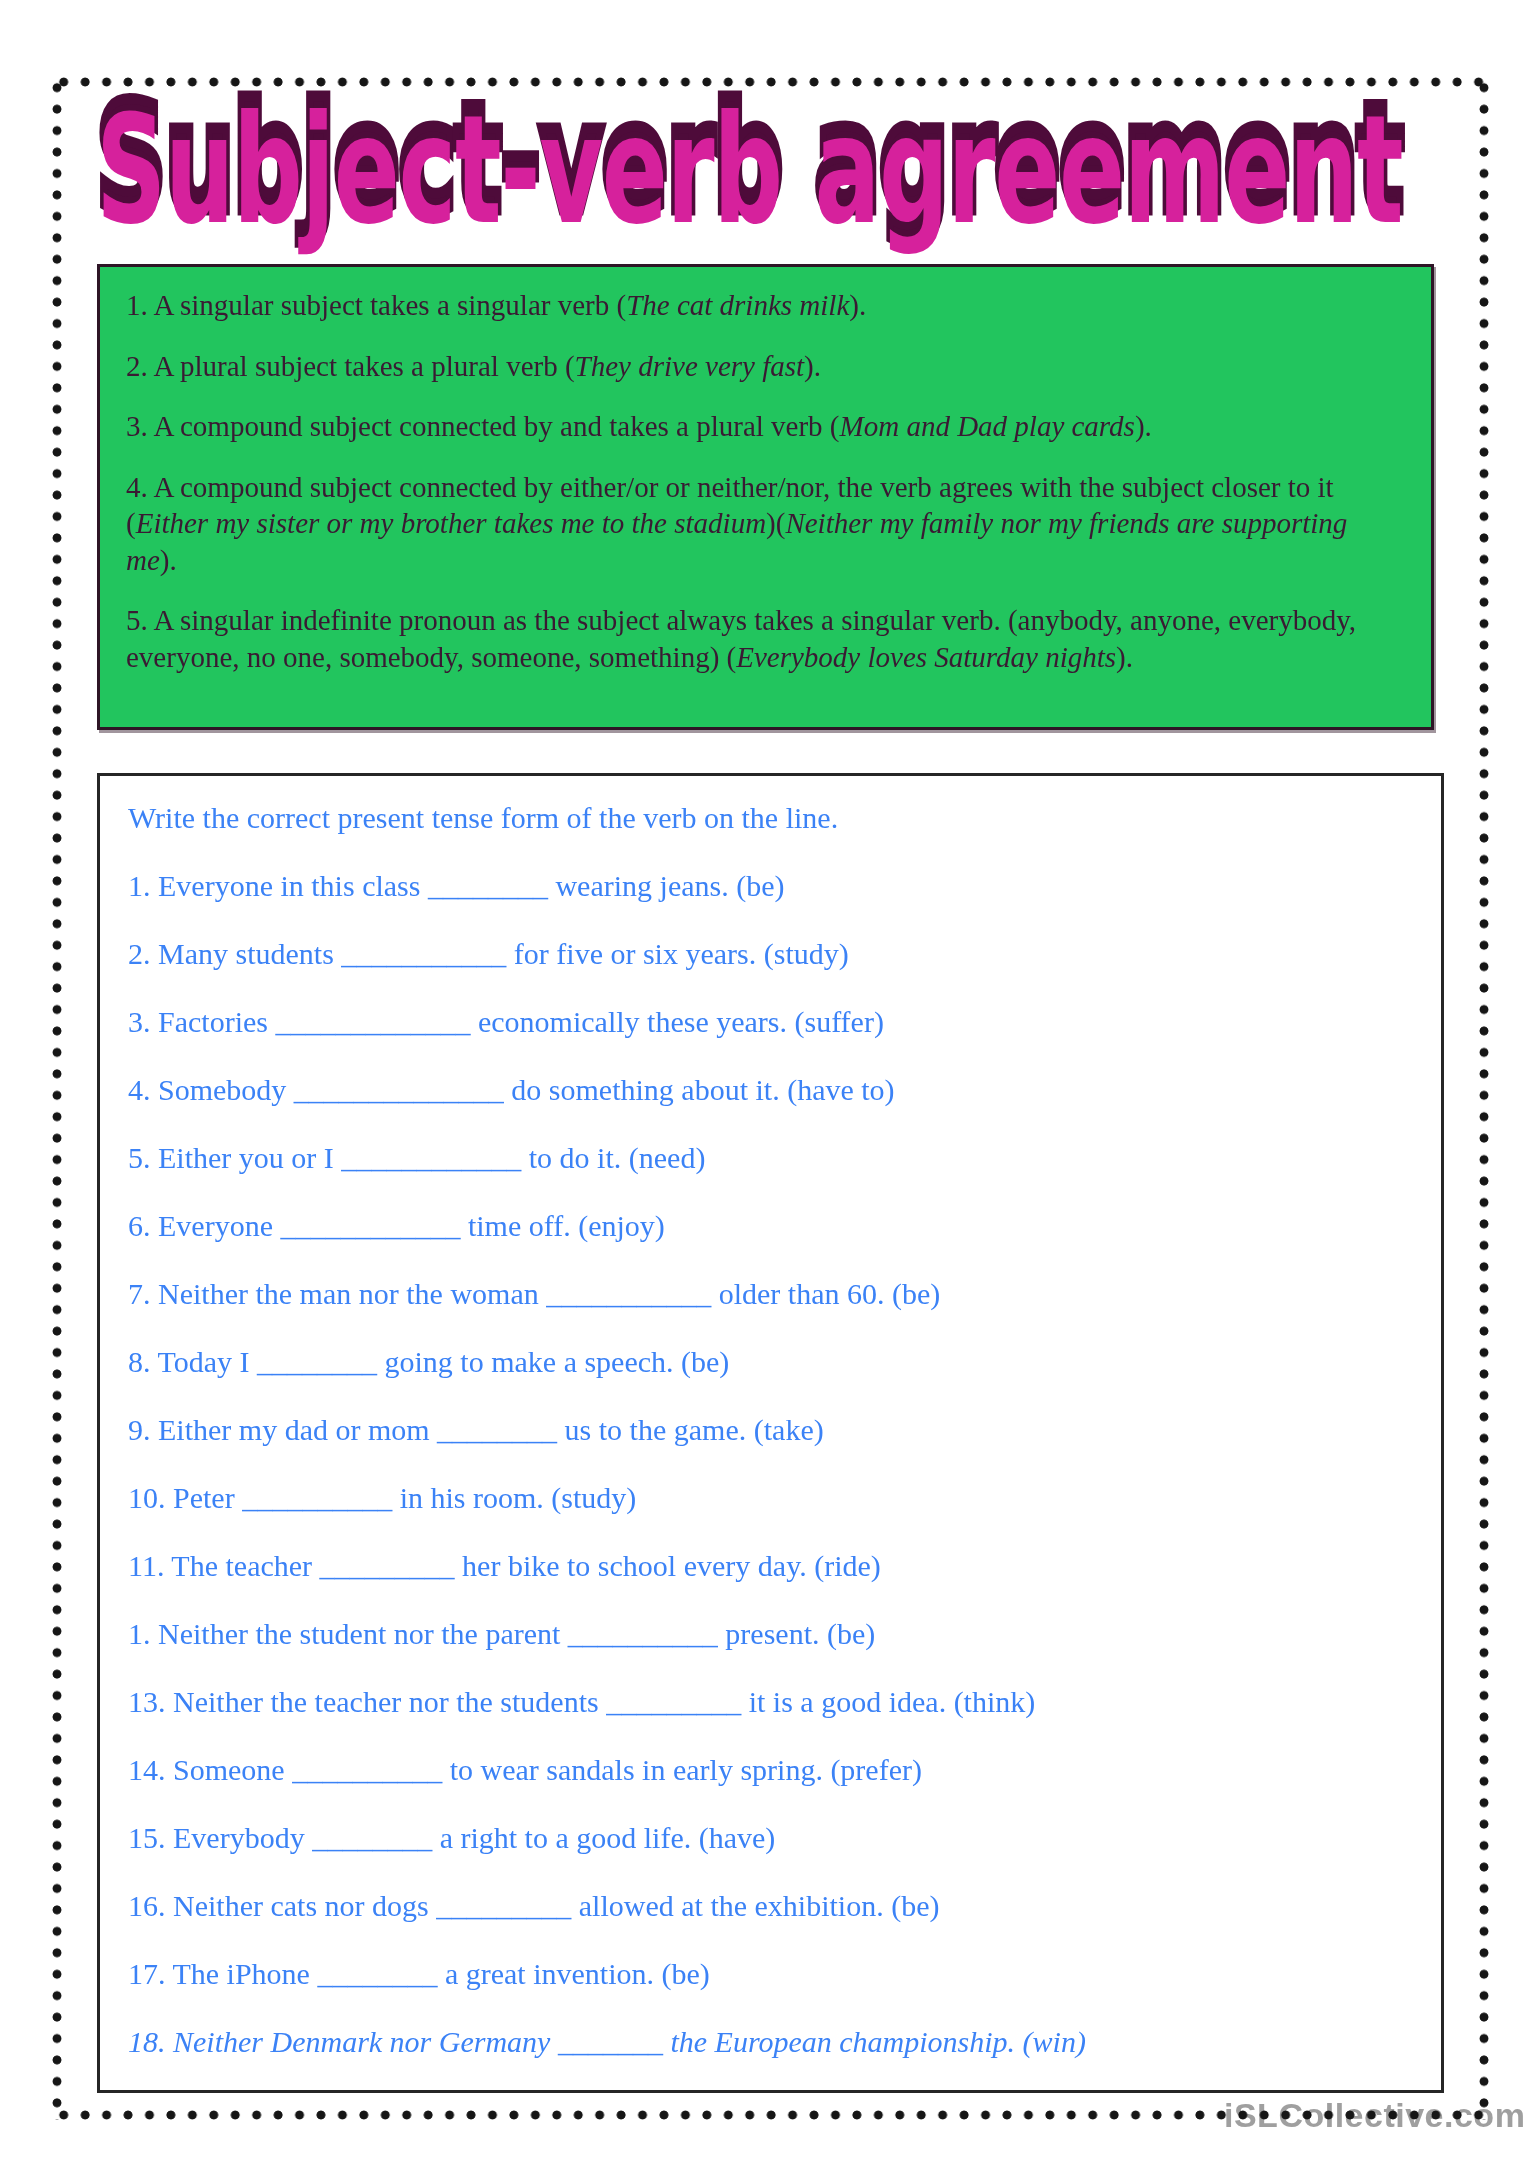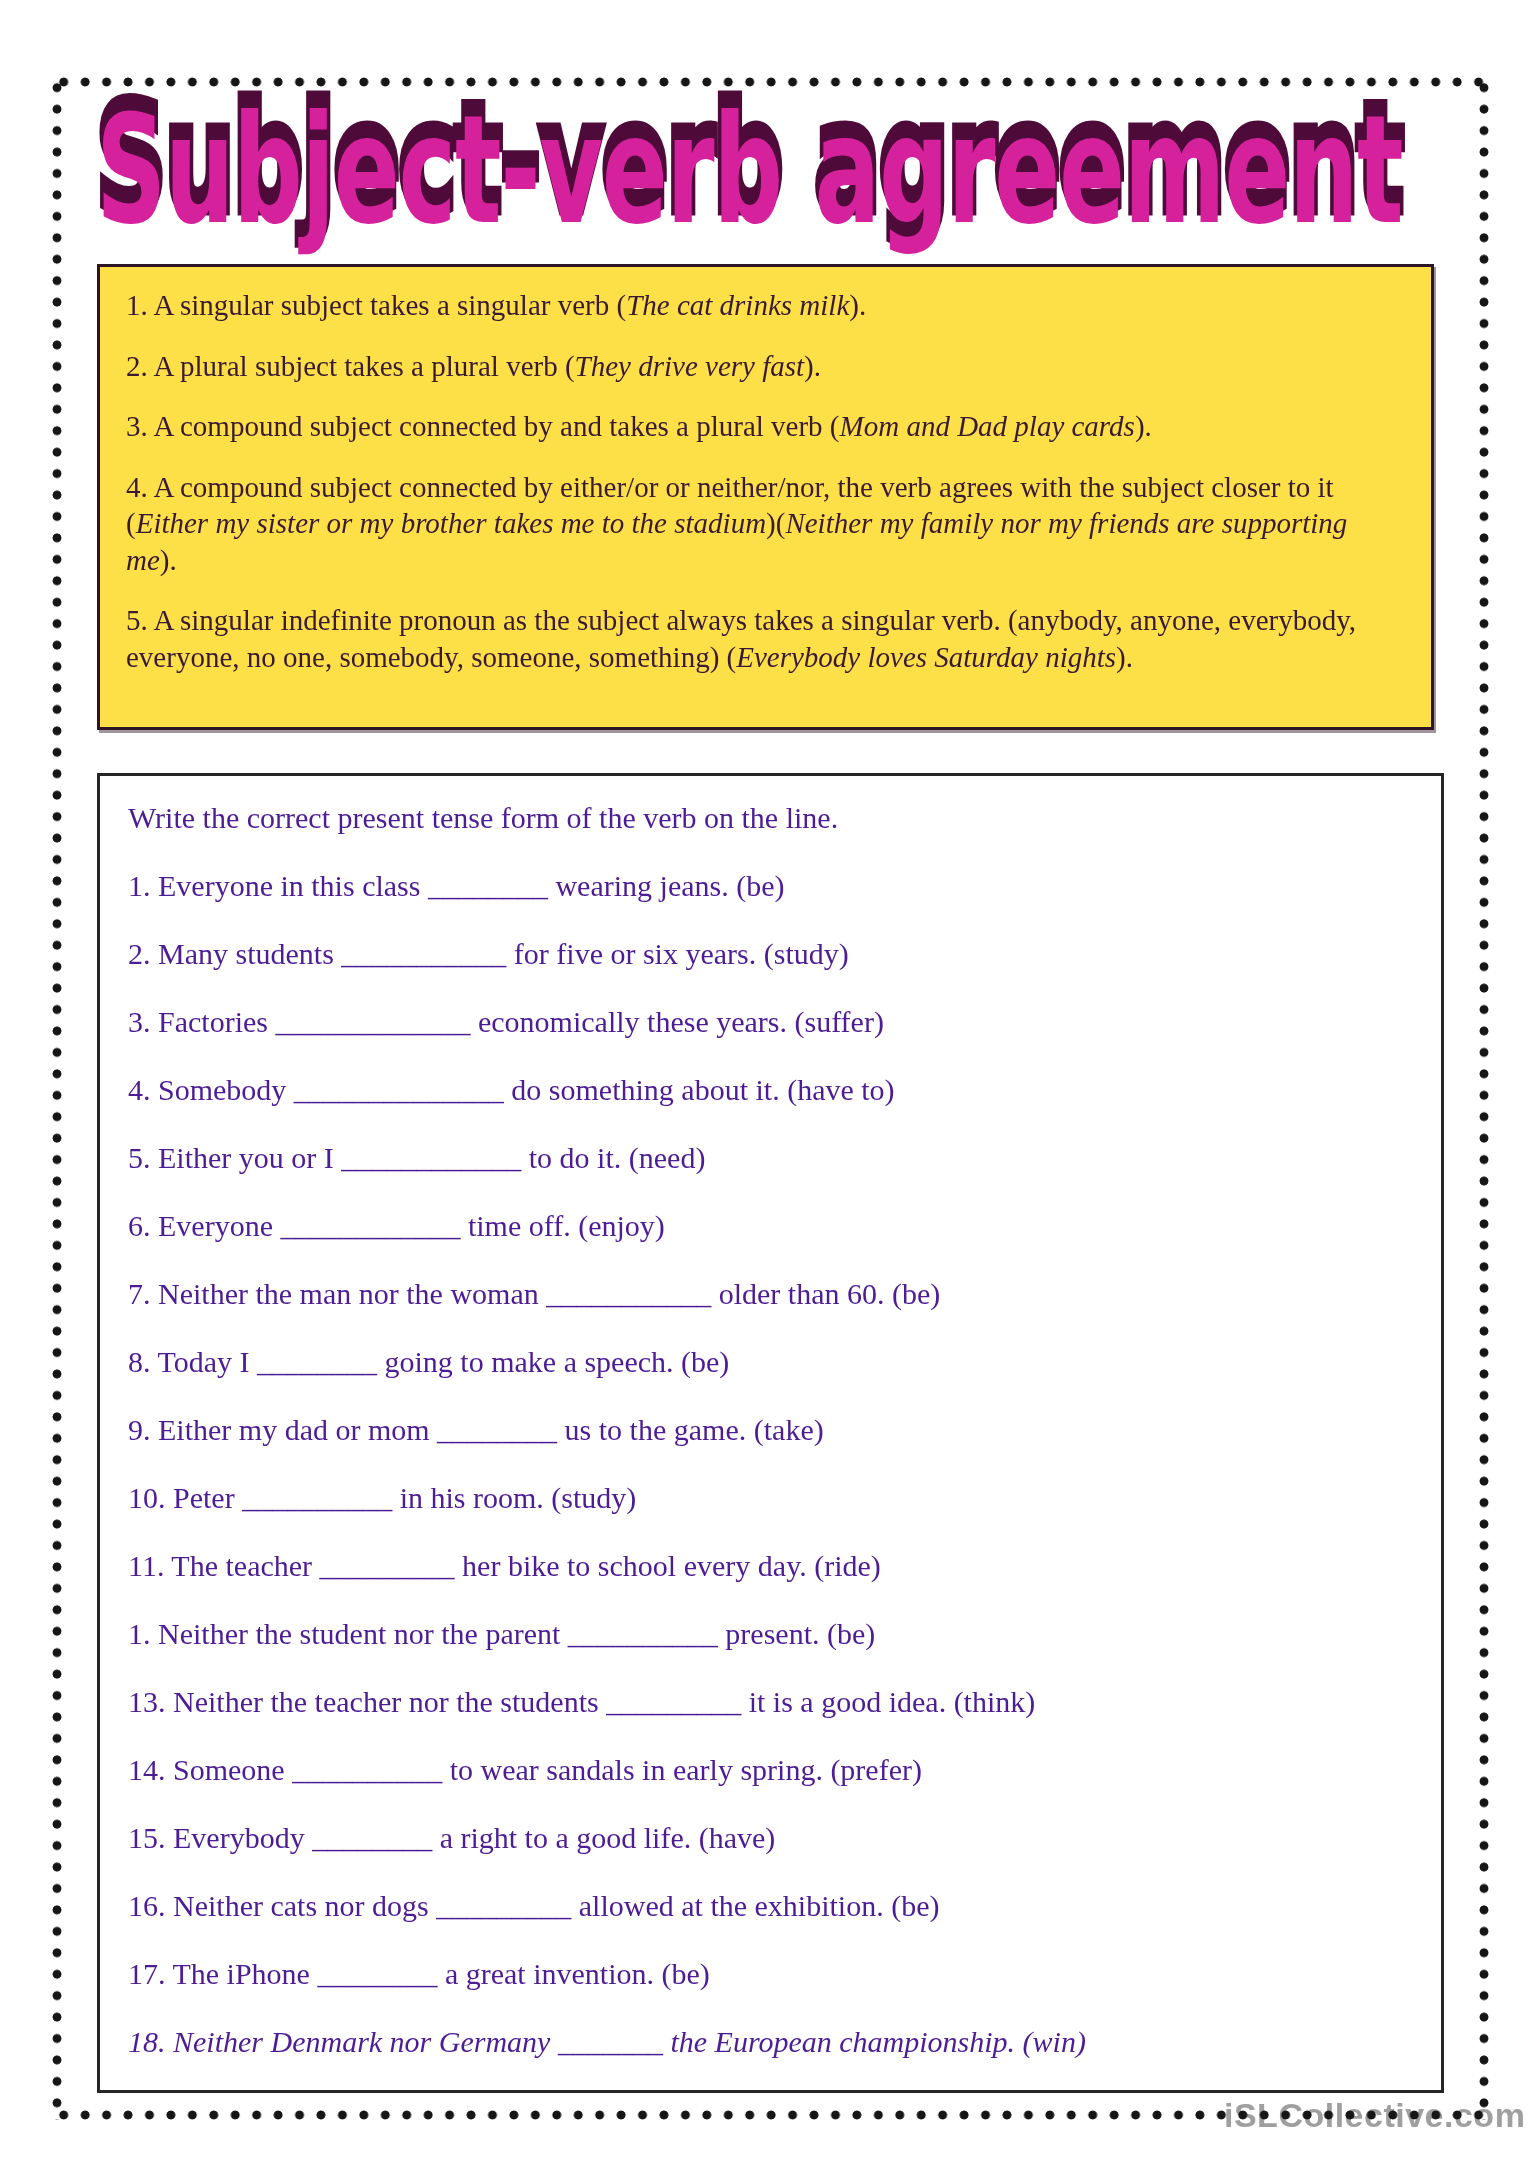--- a/index.html
+++ b/index.html
@@ -65,21 +65,21 @@
   }
 
   
   .rules-box {
     position: absolute;
     left: 97px;
     top: 264px;
     width: 1337px;
     height: 466px;
     box-sizing: border-box;
-    background: #fde047;
+    background: #22c55e;
     border: 3px solid #2e1526;
     box-shadow: 2px 3px 0 rgba(46,21,38,0.45);
     padding: 20px 26px;
     color: #3a1a33;
     font-size: 29px;
     line-height: 1.26;
   }
   .rules-box p.rule { margin: 0 0 24px 0; }
   .rules-box p.rule:last-child { margin-bottom: 8px; }
   .rules-box .it { font-style: italic; }
@@ -88,21 +88,21 @@
   .exercise-box {
     position: absolute;
     left: 97px;
     top: 773px;
     width: 1347px;
     height: 1320px;
     box-sizing: border-box;
     background: #ffffff;
     border: 3px solid #262626;
     padding: 24px 28px;
-    color: #4c1d95;
+    color: #3b82f6;
     font-size: 30px;
     line-height: 1.2;
   }
   .exercise-box p { margin: 0 0 32px 0; }
   .exercise-box p:last-child { margin-bottom: 0; font-style: italic; }
 
   
   .watermark {
     position: absolute;
     left: 1224px;

